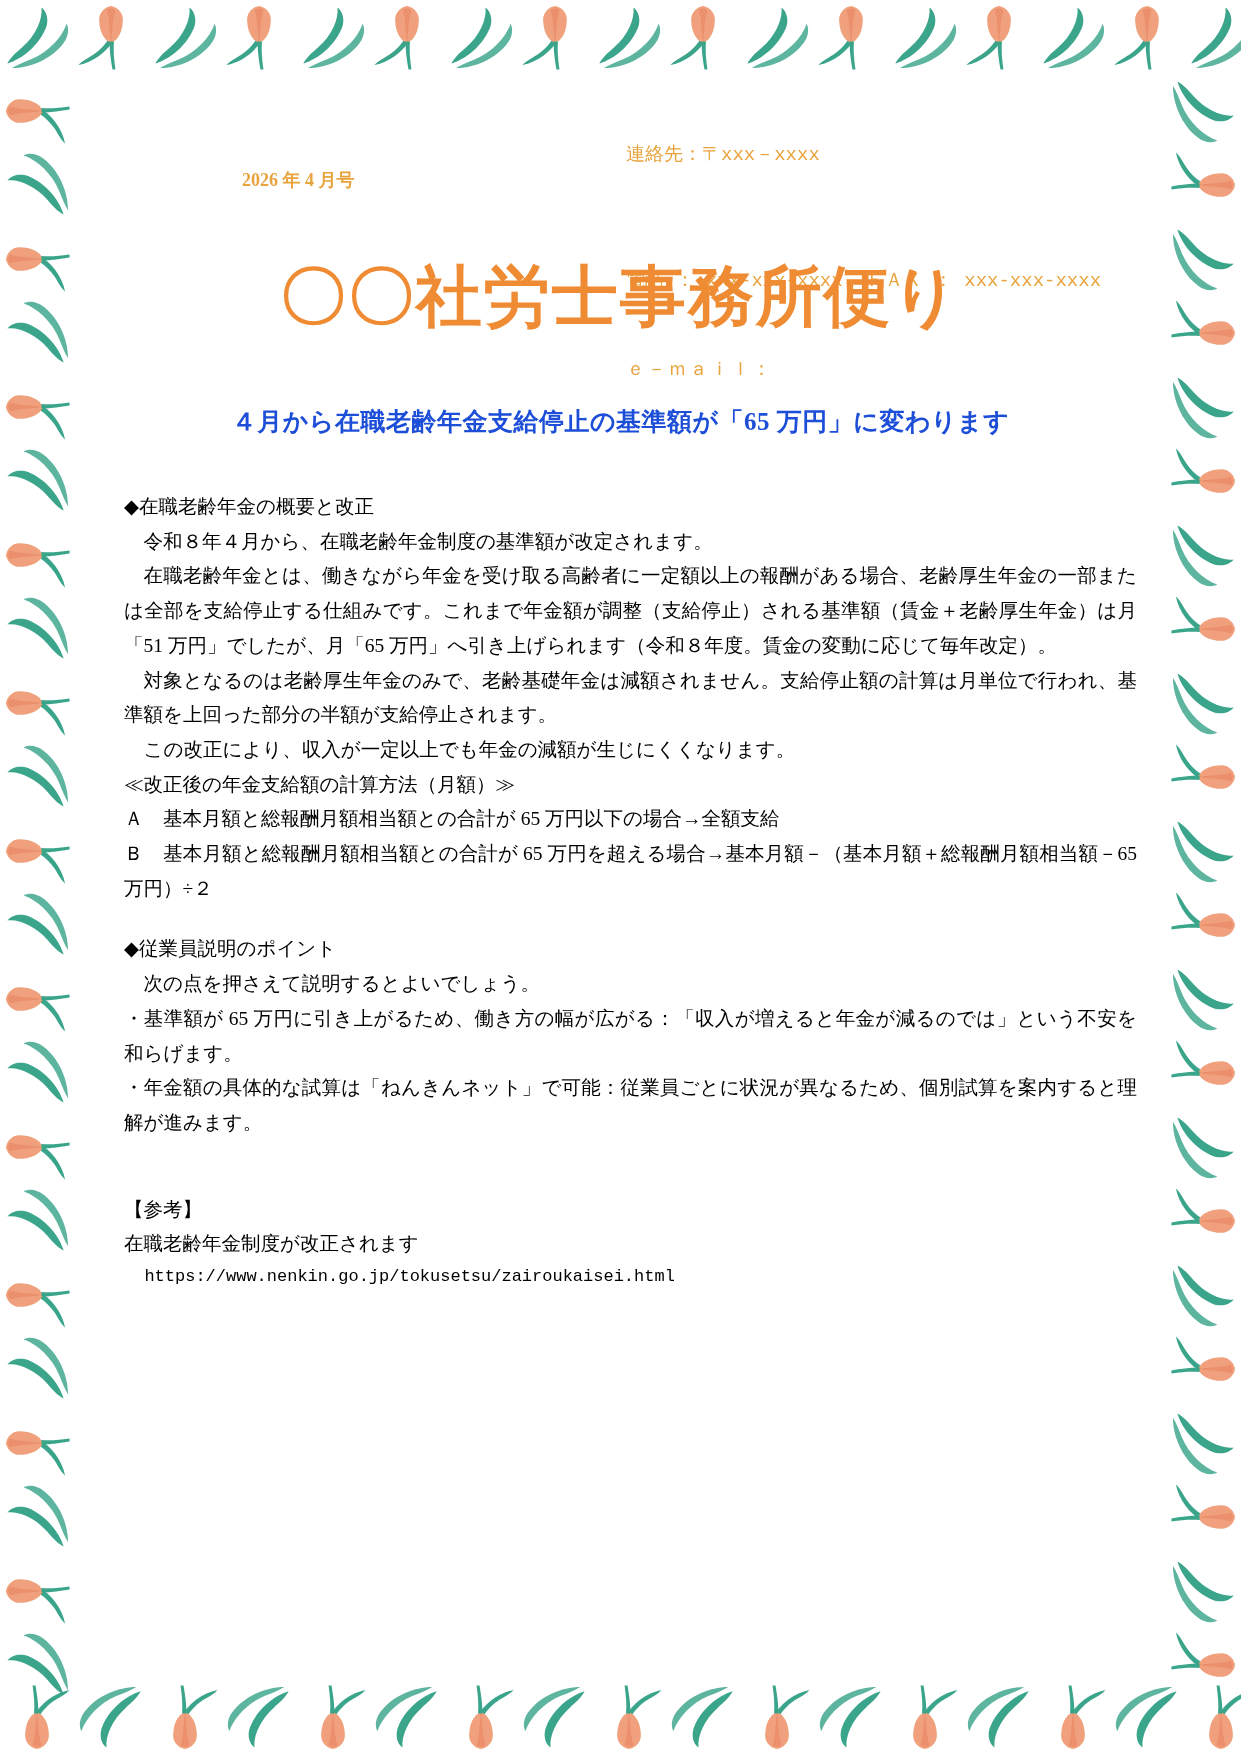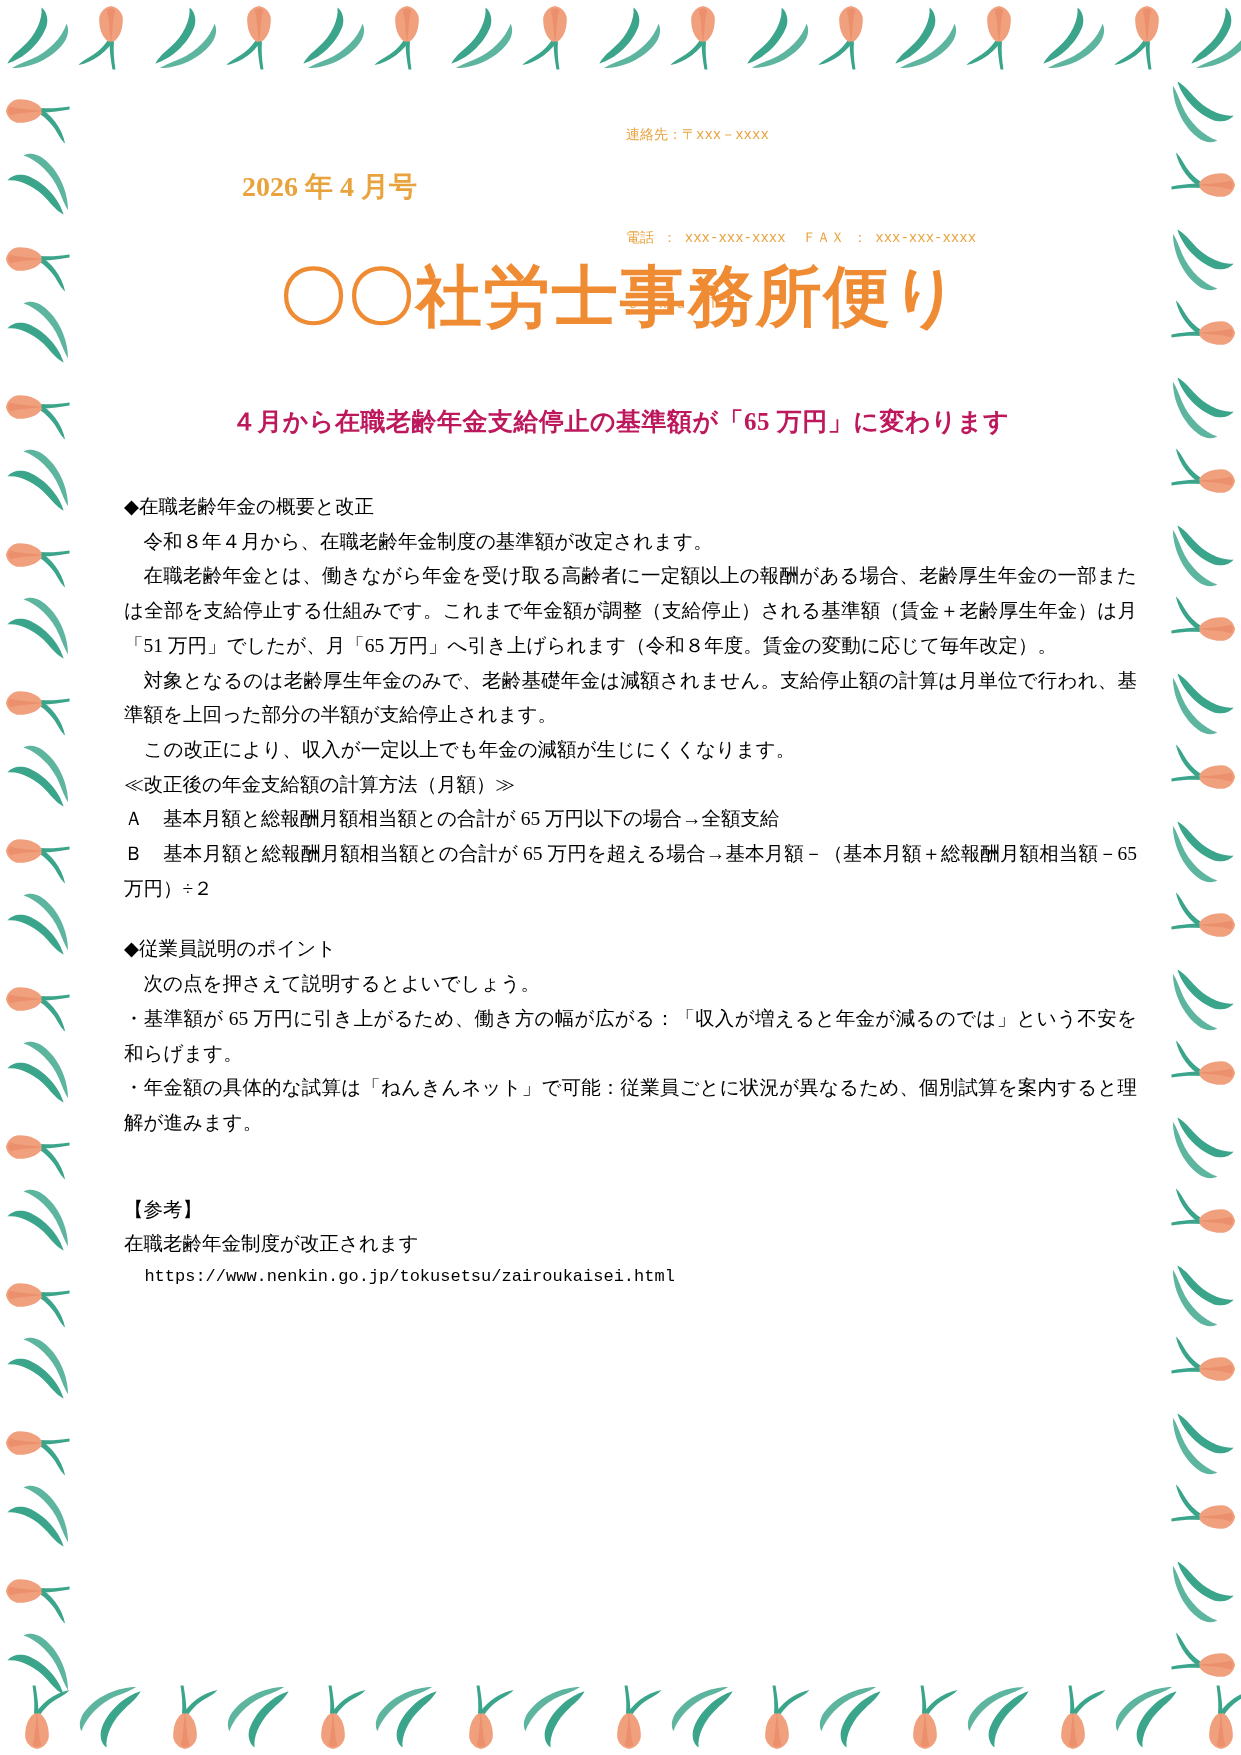--- a/index.html
+++ b/index.html
@@ -47,35 +47,35 @@
     right: 96px;
     bottom: 60px;
   }
 
   .contact-block {
     position: absolute;
     left: 530px;
     top: 22px;
     color: #e8a33d;
     font-family: "Liberation Mono", "DejaVu Sans Mono", monospace;
-    font-size: 14px;
+    font-size: 19px;
     line-height: 1.55;
     white-space: pre;
   }
   .contact-line-1 { margin-bottom: 38px; }
   .contact-line-2 { }
   .contact-line-3 { letter-spacing: 2px; }
 
   .issue-date {
     position: absolute;
     left: 146px;
     top: 108px;
     color: #e8a33d;
     font-weight: bold;
-    font-size: 28px;
+    font-size: 18px;
     font-family: "Liberation Serif", serif;
   }
 
   .masthead {
     position: absolute;
     left: 0;
     right: 0;
     top: 192px;
     text-align: center;
     color: #ef8b33;
@@ -84,21 +84,21 @@
     letter-spacing: 2px;
     font-family: "Liberation Serif", "DejaVu Serif", serif;
   }
 
   .headline {
     position: absolute;
     left: 0;
     right: 0;
     top: 345px;
     text-align: center;
-    color: #be185d;
+    color: #1d4ed8;
     font-size: 25px;
     font-weight: bold;
     letter-spacing: 0.5px;
   }
 
   .body-area {
     position: absolute;
     left: 28px;
     right: 8px;
     top: 430px;

